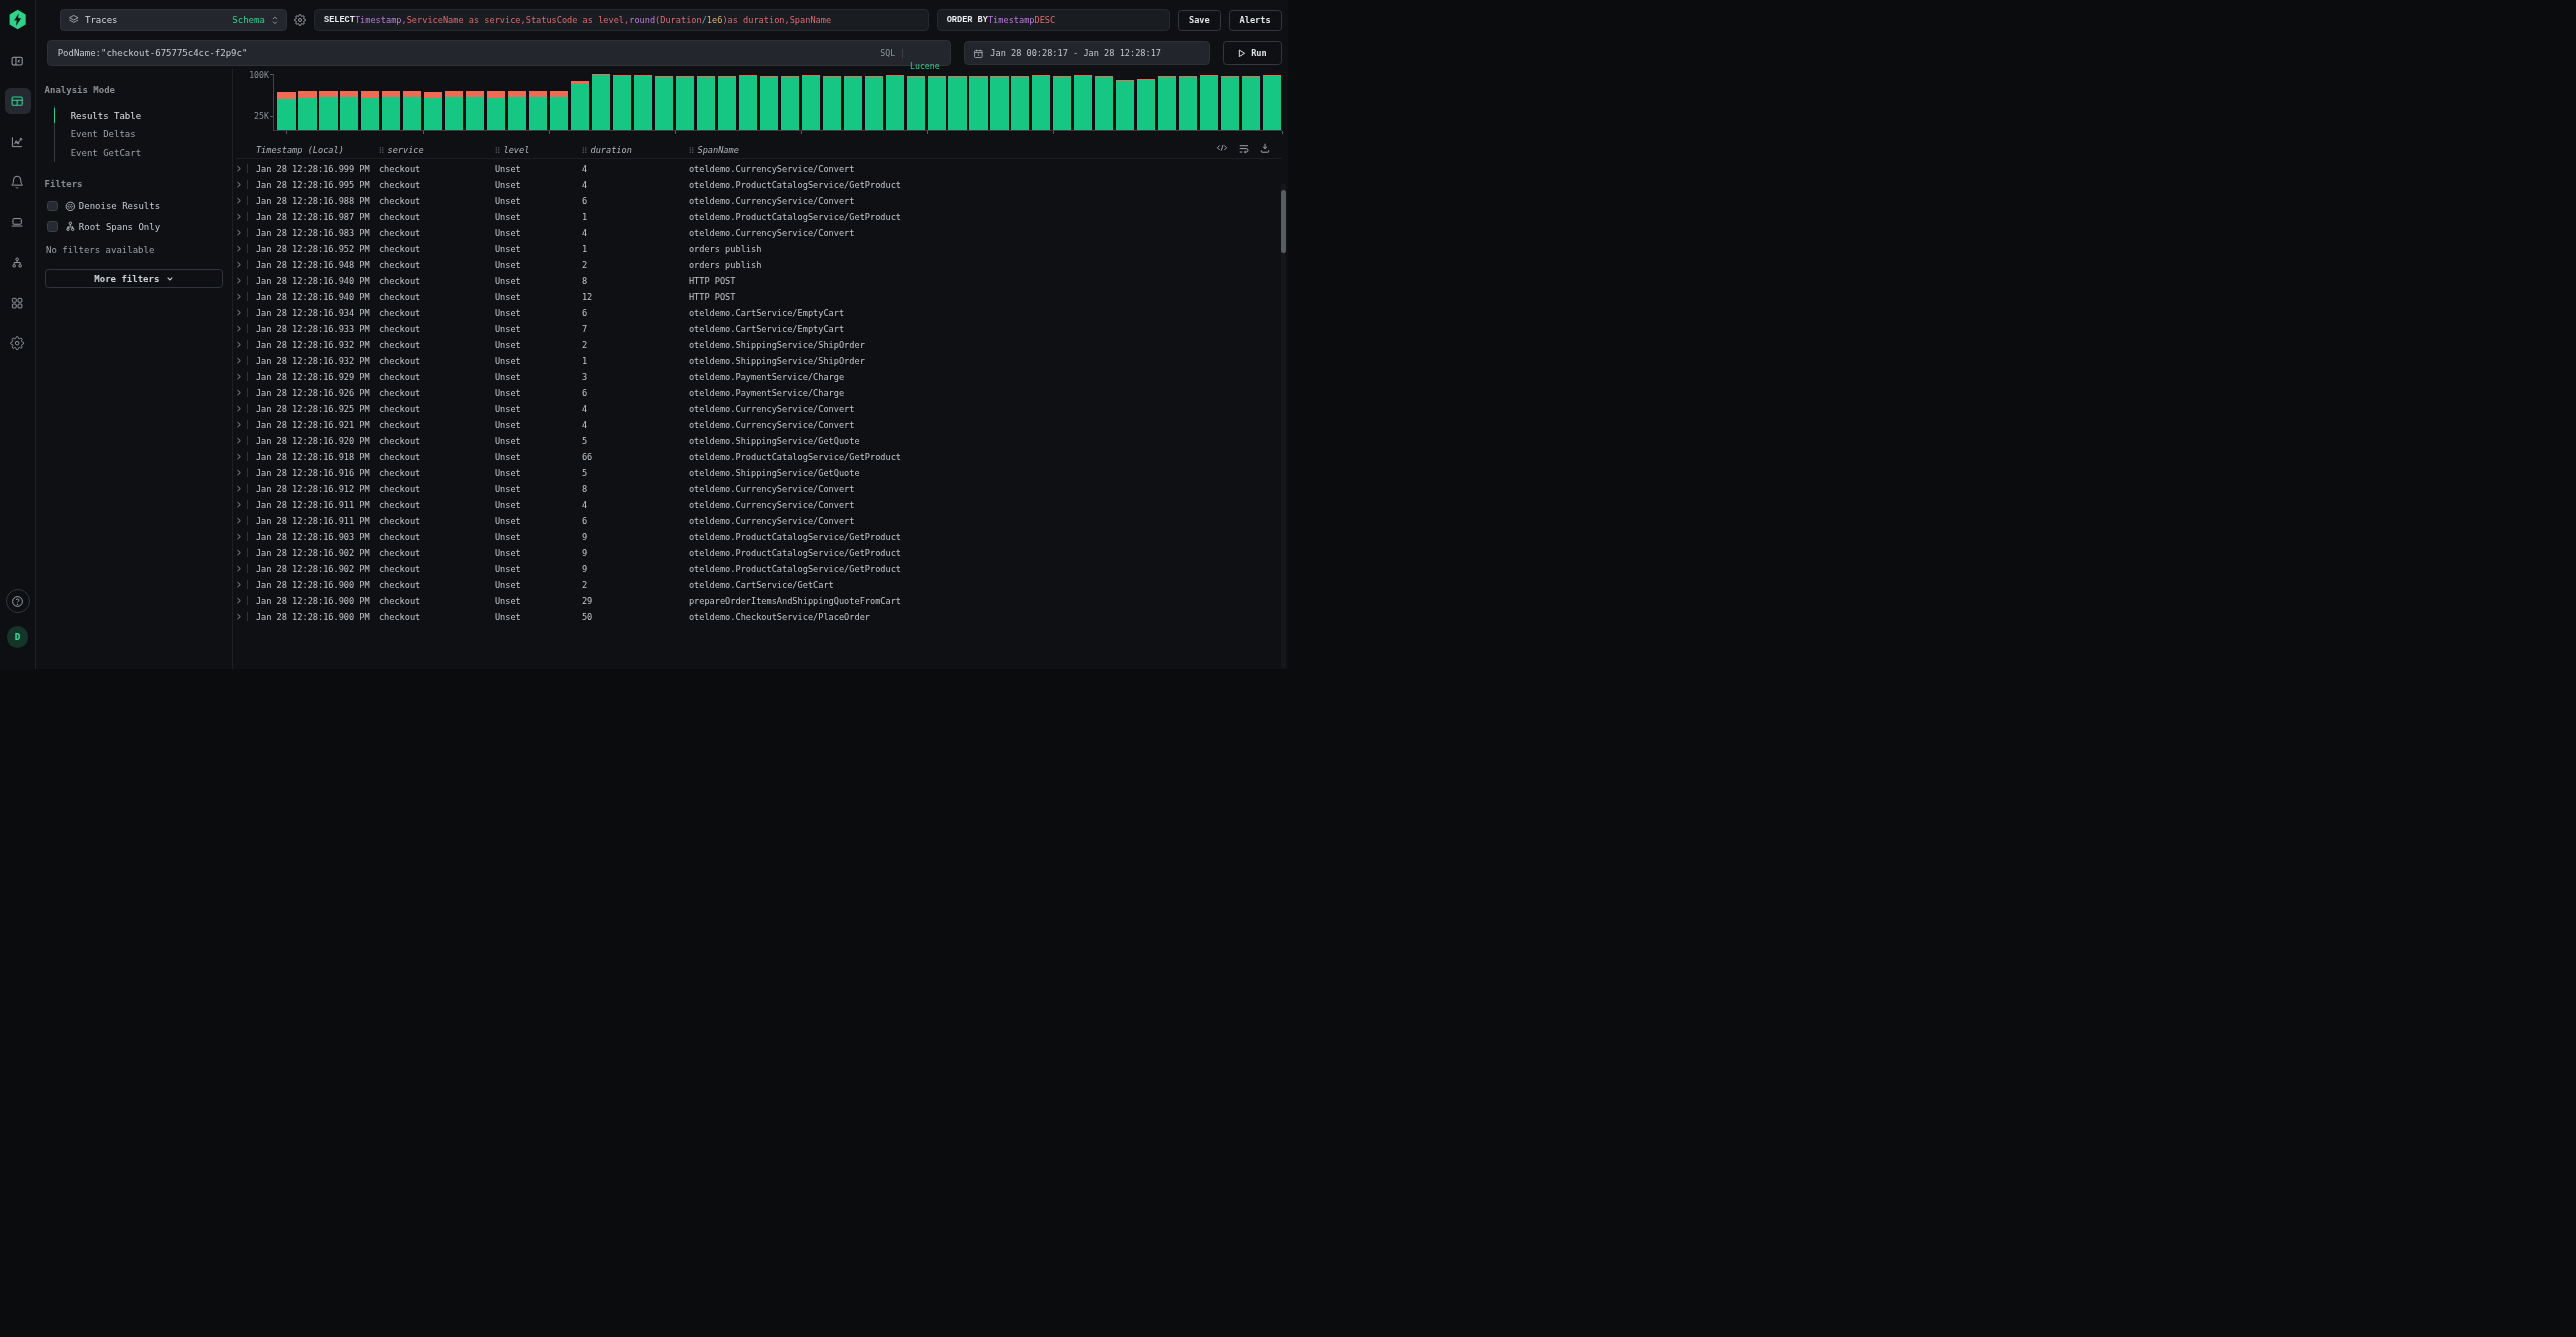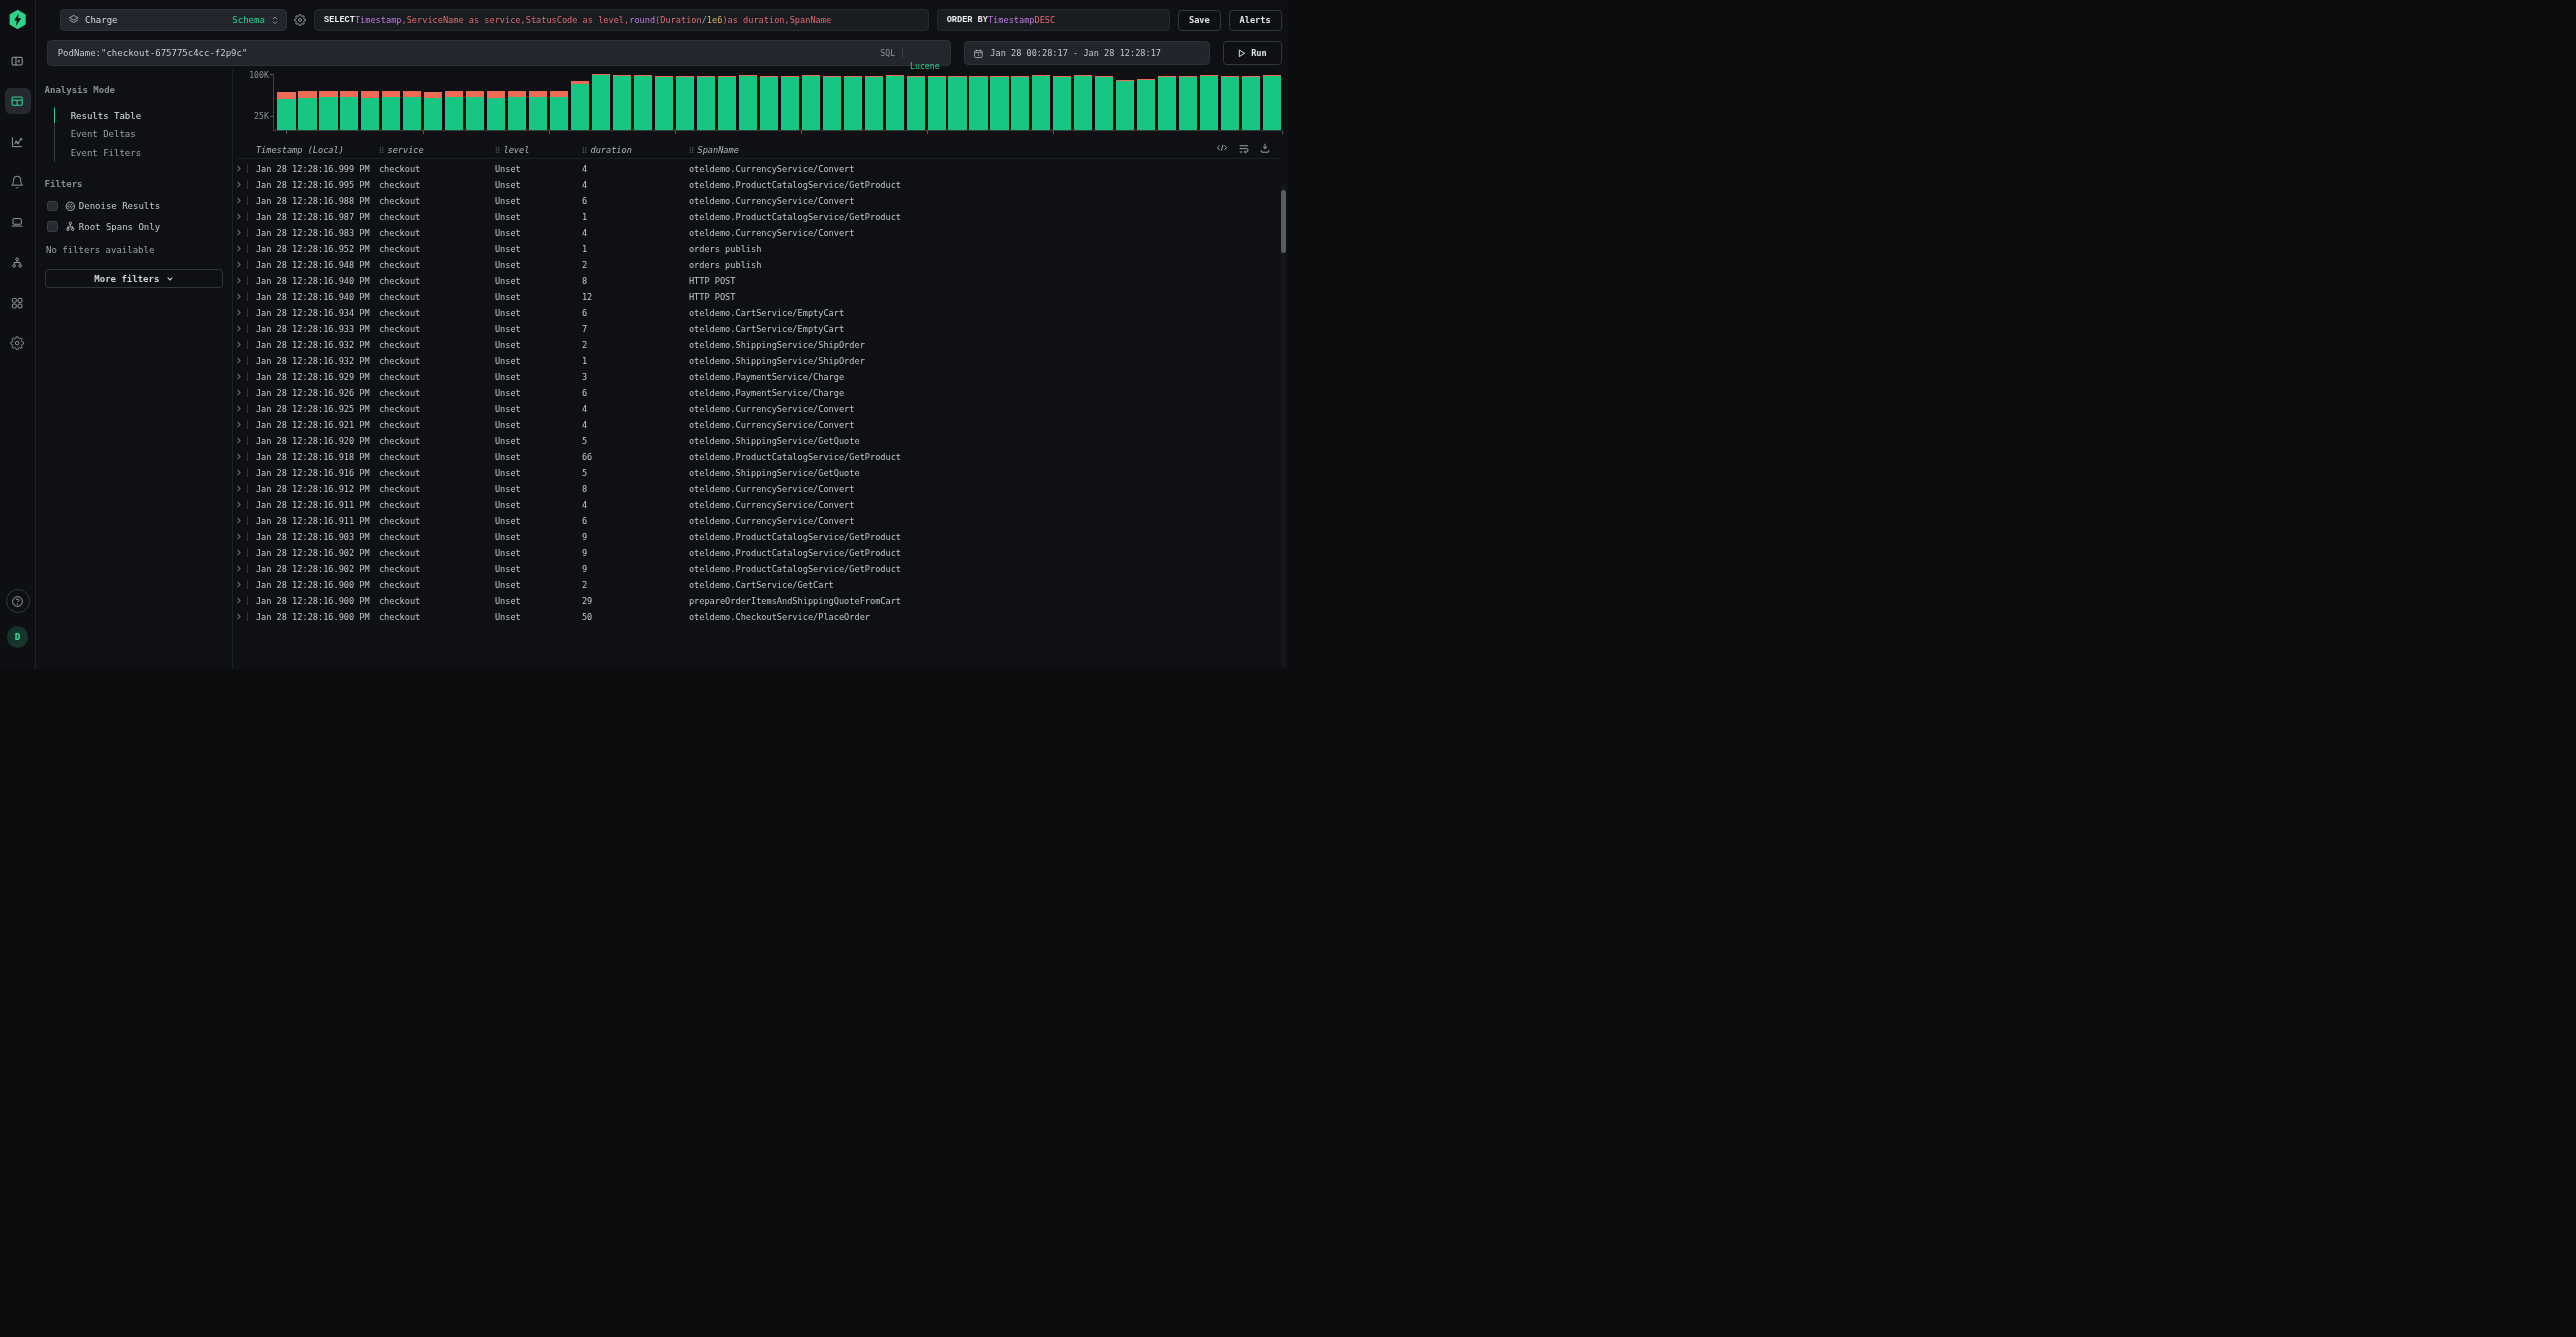--- a/index.html
+++ b/index.html
@@ -184,21 +184,21 @@
   <div class="content">
 
     <header class="row1">
       <div class="source-box">
         <span>
           <svg width="11.5" height="11.5" viewBox="0 0 24 24" fill="none" stroke="#b9bec4" stroke-width="1.7">
               <path d="M12 3 L21 7.8 L12 12.6 L3 7.8 Z"></path>
               <path d="M3 12.6 L12 17.4 L21 12.6"></path>
             </svg>
         </span>
-        <span class="src-label">Charge</span>
+        <span class="src-label">Traces</span>
         <span class="schema">Schema</span>
         <span>
           <svg width="7.9" height="10.7" viewBox="0 0 12 16" fill="none" stroke="#8f959c" stroke-width="1.5">
               <path d="M3 6 L6 3 L9 6"></path>
               <path d="M3 10 L6 13 L9 10"></path>
             </svg>
         </span>
       </div>
       <span>
         <svg width="12" height="12" viewBox="0 0 24 24" fill="none" stroke="#c6cad0" stroke-width="1.5">
@@ -264,21 +264,21 @@
       </button>
     </div>
 
     <div class="bodywrap">
 
       <aside class="sidebar">
         <div class="side-h">Analysis Mode</div>
         <div class="navgroup" id="mode-nav">
             <div class="nav-item active">Results Table</div>
             <div class="nav-item">Event Deltas</div>
-            <div class="nav-item">Event Filters</div>
+            <div class="nav-item">Event GetCart</div>
           </div>
         <div class="side-h">Filters</div>
         <div class="filter-row">
           <span class="checkbox"></span>
           <span class="filter-label">
             <span>
               <svg width="10.7" height="10.7" viewBox="0 0 16 16" fill="none" stroke="#c6cbd0" stroke-width="1.3">
                   <circle cx="8" cy="8" r="6.3"></circle>
                   <line x1="5" y1="5.6" x2="11" y2="5.6" stroke-dasharray="2 1.6"></line>
                   <line x1="3.6" y1="8" x2="12.4" y2="8" stroke-dasharray="2 1.6"></line>

